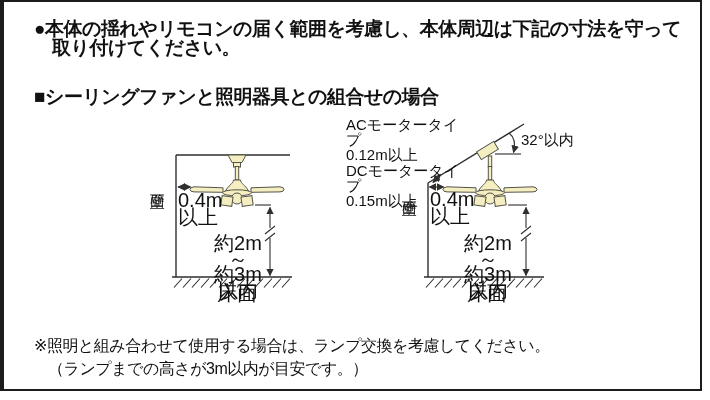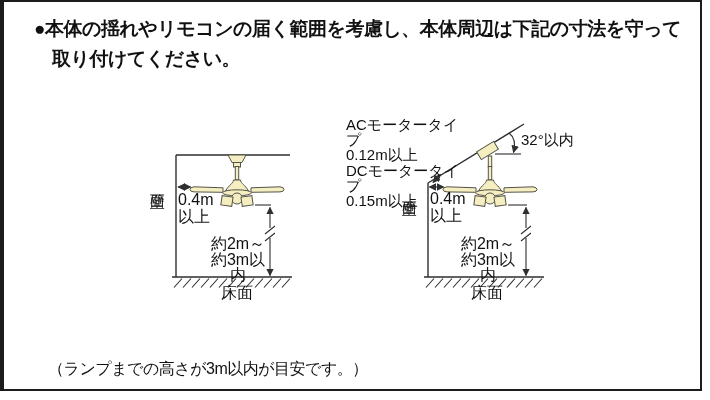--- a/index.html
+++ b/index.html
@@ -11,25 +11,25 @@
     position:relative; width:710px; height:400px; overflow:hidden;
     background:var(--background); color:var(--text);
     font-family:"Liberation Sans","DejaVu Sans",sans-serif;
   }
   .frame{
     position:absolute; left:0; top:0; width:702px; height:391px;
     box-sizing:border-box; border:2px solid var(--frame); border-left-width:4px;
   }
   .txt{position:absolute; white-space:pre-line; color:var(--text);}
   .intro1{left:34px; top:16px; font-size:19px; font-weight:bold; letter-spacing:-0.5px;}
-  .intro2{left:52px; top:46px; font-size:19px; font-weight:bold; letter-spacing:-0.5px;}
+  .intro2{left:52px; top:35px; font-size:19px; font-weight:bold; letter-spacing:-0.5px;}
   .heading{left:34px; top:84px; font-size:19px; font-weight:bold; letter-spacing:-0.5px;}
   .note1{left:34px; top:336px; font-size:16px; letter-spacing:-0.5px;}
   .note2{left:48px; top:359px; font-size:16px; letter-spacing:-0.5px;text-align:center;}
-  .lbl{position:absolute; font-size:16px; line-height:16.5px; white-space:pre-line;}
+  .lbl{position:absolute; font-size:20px; line-height:16.5px; white-space:pre-line;}
   .lbl-sm{font-size:15px; line-height:15.2px;}
   .vertical{writing-mode:vertical-rl; letter-spacing:1px;}
   .wall-left{left:150px; top:181px;}
   .wall-right{left:402px; top:188px;}
   .clr-left{left:178px; top:192px;}
   .clr-right{left:430px; top:191px;}
   .hr-left{left:205px; top:236px; width:66px; text-align:center; line-height:15.5px;}
   .hr-right{left:455px; top:236px; width:66px; text-align:center; line-height:15.5px;}
   .fl-left{left:204px; top:285px; width:66px; text-align:center;}
   .fl-right{left:454px; top:285px; width:66px; text-align:center;}
@@ -42,20 +42,21 @@
   .mk{fill:var(--line);}
 </style>
 </head>
 <body>
 
 <div class="page">
   <div class="frame"></div>
 
   <div class="txt intro1">●本体の揺れやリモコンの届く範囲を考慮し、本体周辺は下記の寸法を守って</div>
   <div class="txt intro2">取り付けてください。</div>
+  <div class="txt heading">■シーリングファンと照明器具との組合せの場合</div>
 
   <svg class="diagram-svg" width="710" height="225" viewBox="0 110 710 225">
     <defs>
       <marker id="arw" viewBox="0 0 10 10" refX="9" refY="5" markerWidth="7" markerHeight="7" orient="auto-start-reverse">
         <path d="M0,0 L10,5 L0,10 Z" class="mk"></path>
       </marker>
       <g id="fanbody">
         <rect class="fanshape" x="-1.7" y="0" width="3.4" height="13.5"></rect>
         <path class="fanshape" d="M-3.5,13.5 C-3.5,17 -8.5,18.5 -11.5,24.5 L11.5,24.5 C8.5,18.5 3.5,17 3.5,13.5 Z"></path>
         <path class="fanshape" d="M-14,21.3 L-43,20.3 Q-47,20.8 -47,23 Q-47,25.2 -43,25.4 L-14,25.8 Z"></path>
@@ -123,14 +124,15 @@
 DCモータータイプ
 0.15m以上</div>
   <div class="lbl lbl-sm angle">32°以内</div>
   <div class="lbl lbl-sm vertical wall-right">壁面</div>
   <div class="lbl clr-right">0.4m
 以上</div>
   <div class="lbl hr-right">約2m～
 約3m以内</div>
   <div class="lbl fl-right">床面</div>
 
+  <div class="txt note1">※照明と組み合わせて使用する場合は、ランプ交換を考慮してください。</div>
   <div class="txt note2">（ランプまでの高さが3m以内が目安です。）</div>
 </div>
 
 </body></html>

